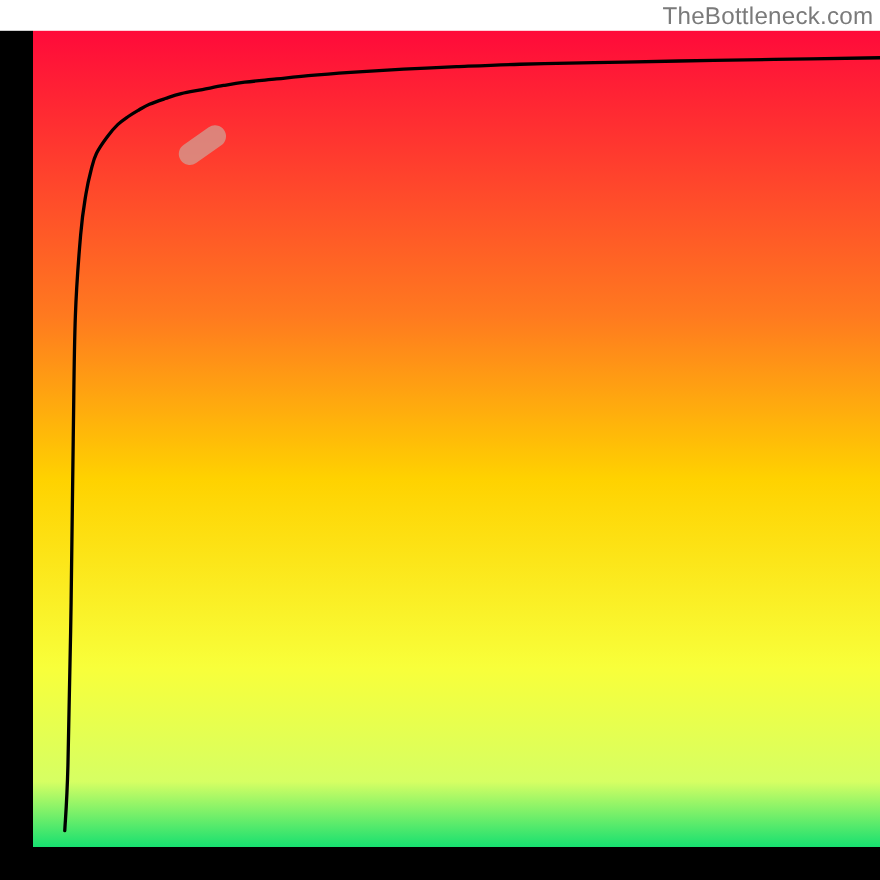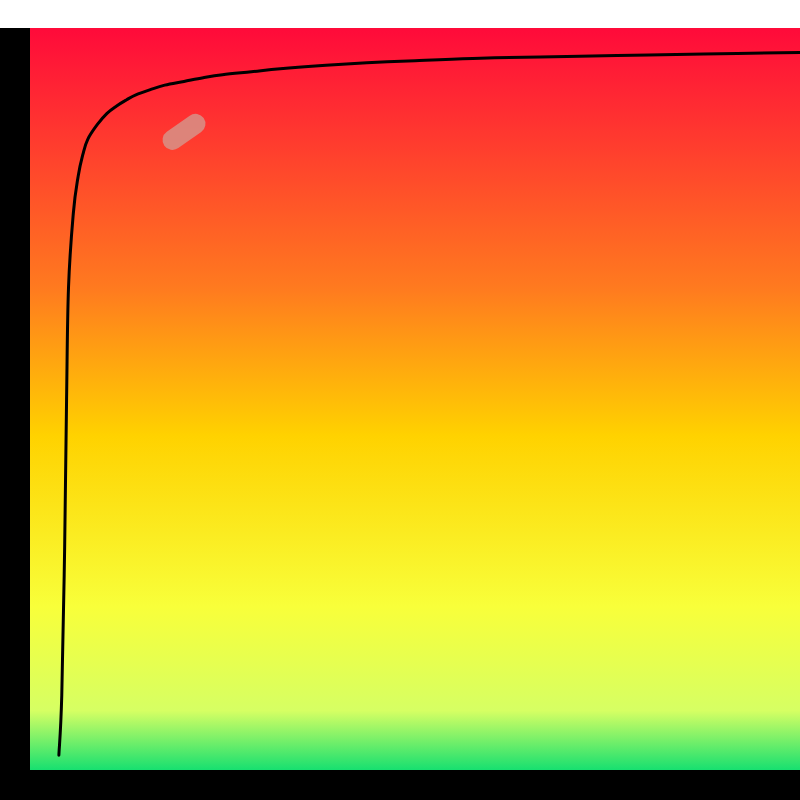--- a/index.html
+++ b/index.html
@@ -50,13 +50,14 @@
     <rect id="axis-left" x="0" y="28" width="30" height="772" fill="#000000"></rect>
     <rect id="axis-bottom" x="0" y="770" width="800" height="30" fill="#000000"></rect>
 
     <path id="curve" fill="none" stroke-linecap="round" stroke-linejoin="round" d="M 58.88 755.16 C 59.39 744.48, 60.72 733.20, 61.76 695.80 C 62.80 658.40, 63.78 600.82, 64.65 547.40 C 65.52 493.98, 65.88 445.75, 66.58 399.00 C 67.27 352.25, 67.29 321.09, 68.50 287.70 C 69.71 254.31, 71.58 233.53, 73.31 213.50 C 75.05 193.47, 76.39 187.08, 78.13 176.40 C 79.86 165.72, 81.20 160.82, 82.94 154.14 C 84.67 147.46, 85.15 144.64, 87.75 139.30 C 90.35 133.96, 93.91 129.13, 97.38 124.46 C 100.84 119.79, 103.53 116.67, 107.00 113.33 C 110.47 109.99, 113.16 108.31, 116.63 105.91 C 120.09 103.51, 122.78 101.98, 126.25 99.97 C 129.72 97.97, 131.54 96.65, 135.88 94.78 C 140.21 92.91, 145.12 91.32, 150.31 89.59 C 155.51 87.85, 158.69 86.60, 164.75 85.13 C 170.81 83.66, 177.07 82.76, 184.00 81.42 C 190.93 80.09, 196.32 78.92, 203.25 77.71 C 210.18 76.51, 213.84 75.81, 222.50 74.75 C 231.16 73.68, 240.98 72.85, 251.37 71.78 C 261.77 70.71, 268.12 69.88, 280.25 68.81 C 292.38 67.74, 303.16 66.91, 318.75 65.84 C 334.34 64.77, 349.55 63.81, 366.88 62.87 C 384.20 61.94, 395.94 61.45, 415.00 60.65 C 434.06 59.85, 450.23 59.09, 472.75 58.42 C 495.27 57.75, 514.14 57.47, 540.13 56.94 C 566.11 56.40, 587.67 55.99, 617.13 55.45 C 646.58 54.92, 670.83 54.50, 703.75 53.97 C 736.67 53.44, 782.67 52.75, 800.00 52.49" stroke="#000000" stroke-width="3"></path>
 
     <g id="marker" transform="translate(184.00, 131.88) rotate(-35)">
       <rect id="marker-rect" rx="10" ry="10" x="-24" y="-10" width="48" height="20" fill="#d39a90" fill-opacity="0.78"></rect>
     </g>
   </svg>
 
+  <div class="watermark">TheBottleneck.com</div>
 </div>
 
 </body></html>

